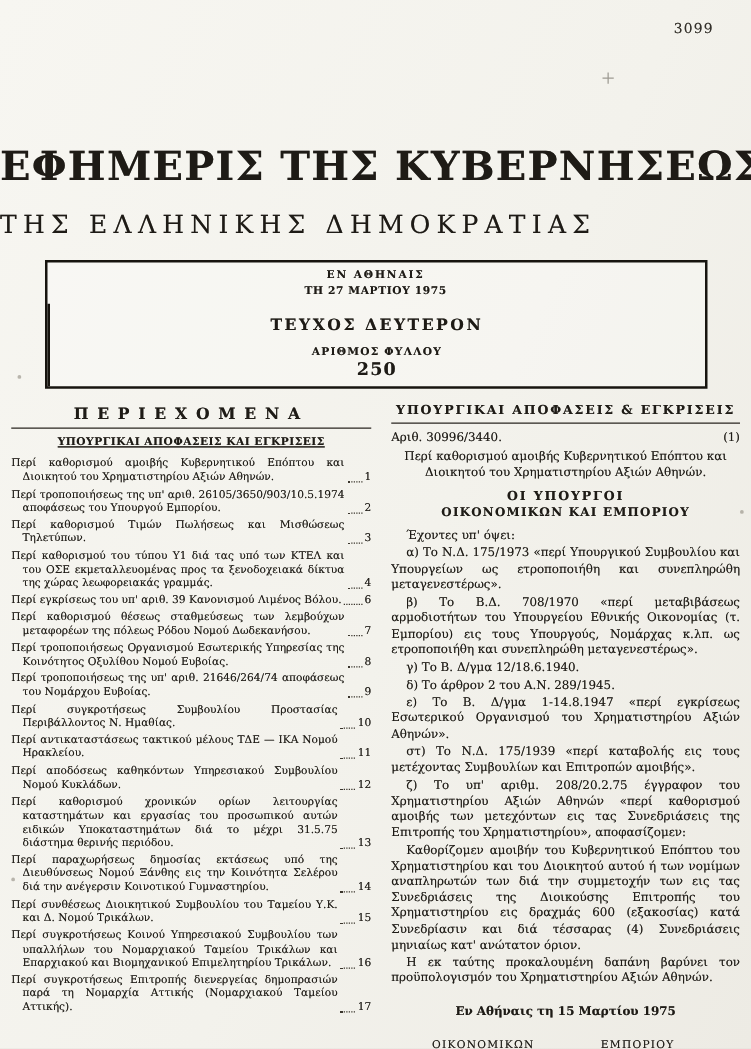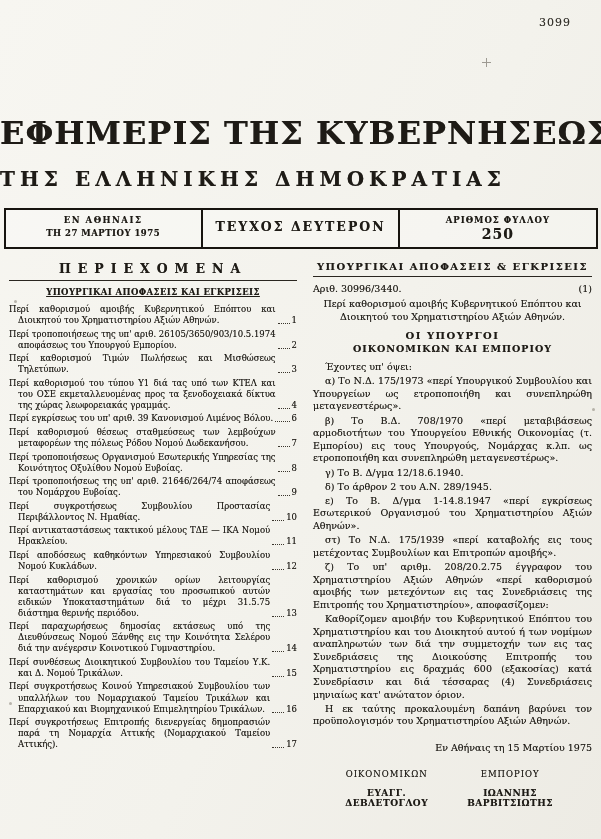--- a/index.html
+++ b/index.html
@@ -20,23 +20,23 @@
   .plus { top:58px; right:110px; width:9px; height:9px; }
   .plus::before { content:""; position:absolute; left:4px; top:0; width:1px; height:9px; background:#4a443a; }
   .plus::after  { content:""; position:absolute; top:4px; left:0; width:9px; height:1px; background:#4a443a; }
   .speck { width:3px; height:3px; border-radius:50%; background:#7b756a; }
   .speck1 { top:300px; left:14px; }
   .speck2 { top:702px; left:9px; }
   .speck3 { top:408px; right:6px; }
 
   .masthead { text-align:left; padding-top:114px; }
   .masthead-title { font-size:32px; font-weight:bold; letter-spacing:1px; white-space:nowrap; }
-  .masthead-subtitle { margin-top:15px; font-size:20px; font-weight:bold; letter-spacing:5px; white-space:nowrap; }
-
-  .issue-bar { display:flex; width:594px; margin:17px auto 0; border:2px solid #17140f; background:rgba(255,255,255,.25); }
+  .masthead-subtitle { margin-top:15px; font-size:20px; font-weight:normal; letter-spacing:5px; white-space:nowrap; }
+
+  .issue-bar { display:flex; width:530px; margin:17px auto 0; border:2px solid #17140f; background:rgba(255,255,255,.25);flex-direction:column; }
   .issue-cell { flex:1; text-align:center; padding:5px 4px; }
   .issue-cell + .issue-cell { border-left:2px solid #17140f; }
   .issue-place-l1 { font-size:8.5px; font-weight:bold; letter-spacing:1.5px; }
   .issue-place-l2 { font-size:8.5px; font-weight:bold; letter-spacing:.5px; margin-top:3px; }
   .issue-volume { font-size:12.5px; font-weight:bold; letter-spacing:2px; padding-top:9px; }
   .issue-sheet-label { font-size:8.5px; font-weight:bold; letter-spacing:1px; }
   .issue-sheet-number { font-size:14px; font-weight:bold; margin-top:1px; letter-spacing:1px; }
 
   .columns { display:flex; gap:16px; padding:0 9px; margin-top:12px; align-items:flex-start; }
   .col-left { width:288px; flex:none; }
@@ -48,21 +48,21 @@
   .toc-text { flex:0 1 auto; min-width:0; text-align:justify; padding-left:9px; text-indent:-9px; }
   .toc-dots { flex:1 0 12px; border-bottom:1px dotted #3a352c; margin:0 2px 2px; }
   .toc-page { flex:none; }
 
   .dec-heading { font-size:10px; font-weight:bold; text-align:center; letter-spacing:1.5px; padding-bottom:4px; border-bottom:1px solid #2a2620; margin-bottom:6px; }
   .dec-numrow { display:flex; justify-content:space-between; align-items:baseline; font-size:9.5px; margin-bottom:4px; }
   .dec-subject { font-size:9.5px; text-align:center; margin:0 8px 7px; line-height:1.32; }
   .dec-issuer1 { font-size:10px; font-weight:bold; text-align:center; letter-spacing:1.5px; margin-bottom:2px; }
   .dec-issuer2 { font-size:9.5px; font-weight:bold; text-align:center; letter-spacing:1px; margin-bottom:7px; }
   .dec-par { font-size:9.5px; line-height:1.33; text-align:justify; text-indent:12px; margin-bottom:1.5px; }
-  .dec-date { text-align:right; font-size:9.5px; margin-top:14px; }
+  .dec-date { text-align:center; font-size:9.5px; margin-top:14px;font-weight:bold; }
   .signatures { display:flex; justify-content:space-between; padding:0 16px; margin-top:16px; }
   .sig { text-align:center; }
   .sig-role { font-size:8.5px; letter-spacing:1px; }
   .sig-name { font-size:9px; font-weight:bold; margin-top:9px; letter-spacing:.5px; }
 </style>
 </head>
 <body>
 
 <div class="page">
 

